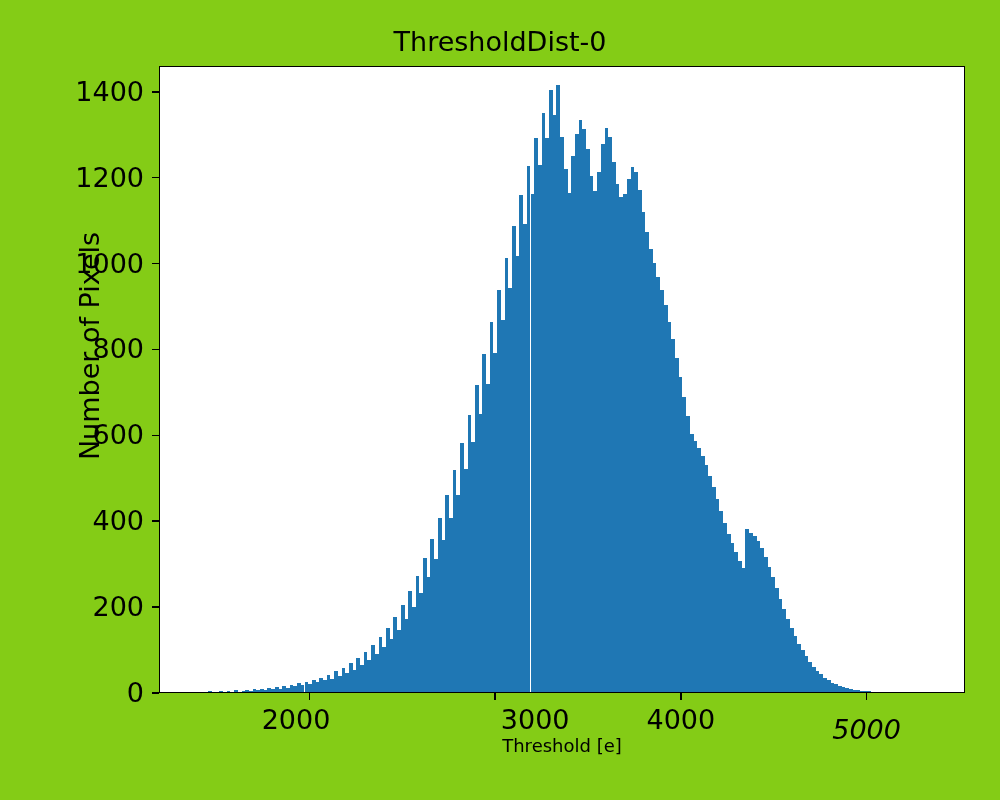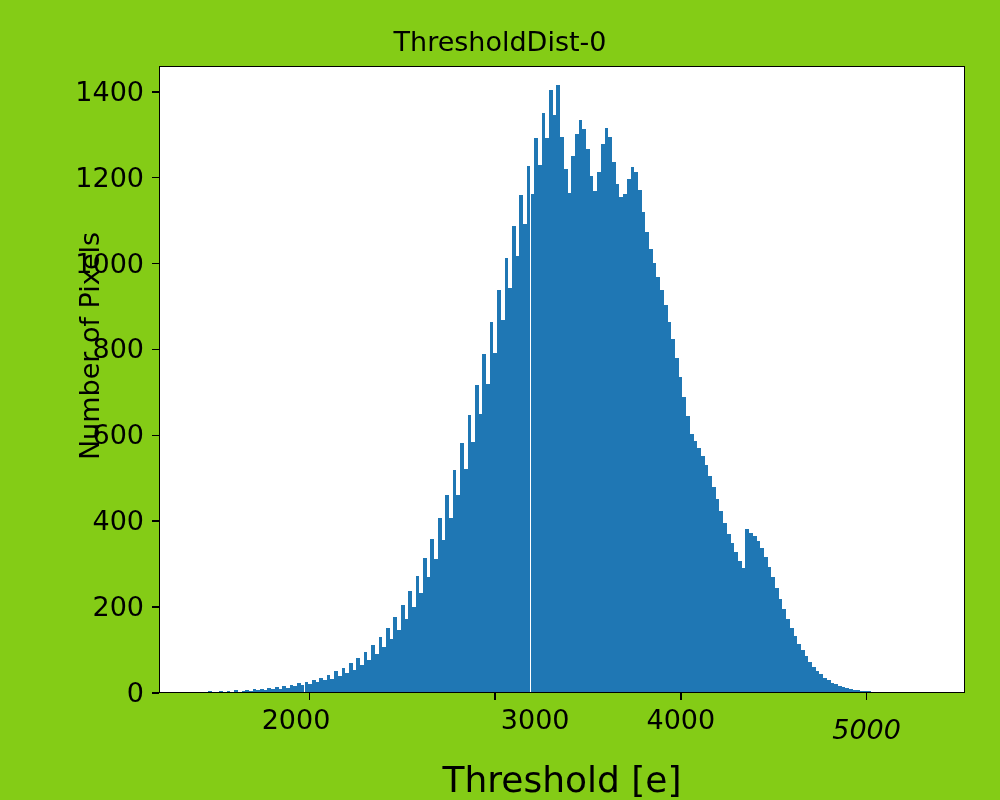--- a/index.html
+++ b/index.html
@@ -79,24 +79,23 @@
     height: 7px;
     width: 1.6px;
     top: 0px;
   }
   #xlabel {
     position: absolute;
     left: 159px;
     top: 730px;
     width: 806px;
     text-align: center;
-    font-size: 36px;
+    font-size: 18px;
     line-height: 32px;
     color: #000000;
-    margin-top: 34px;
   }
   #ylabel {
     position: absolute;
     left: -110px;
     top: 330px;
     width: 400px;
     text-align: center;
     font-size: 27px;
     line-height: 32px;
     color: #000000;

